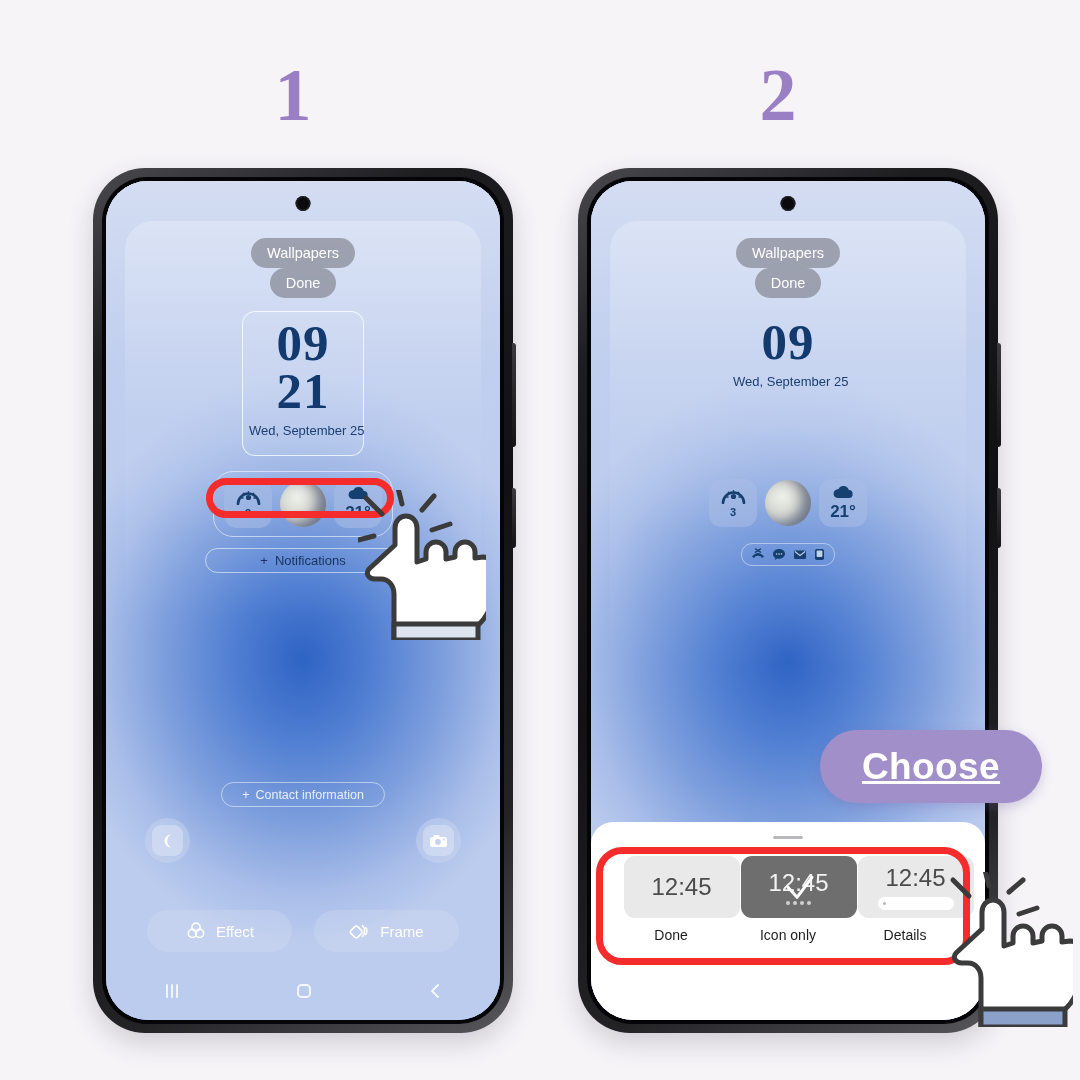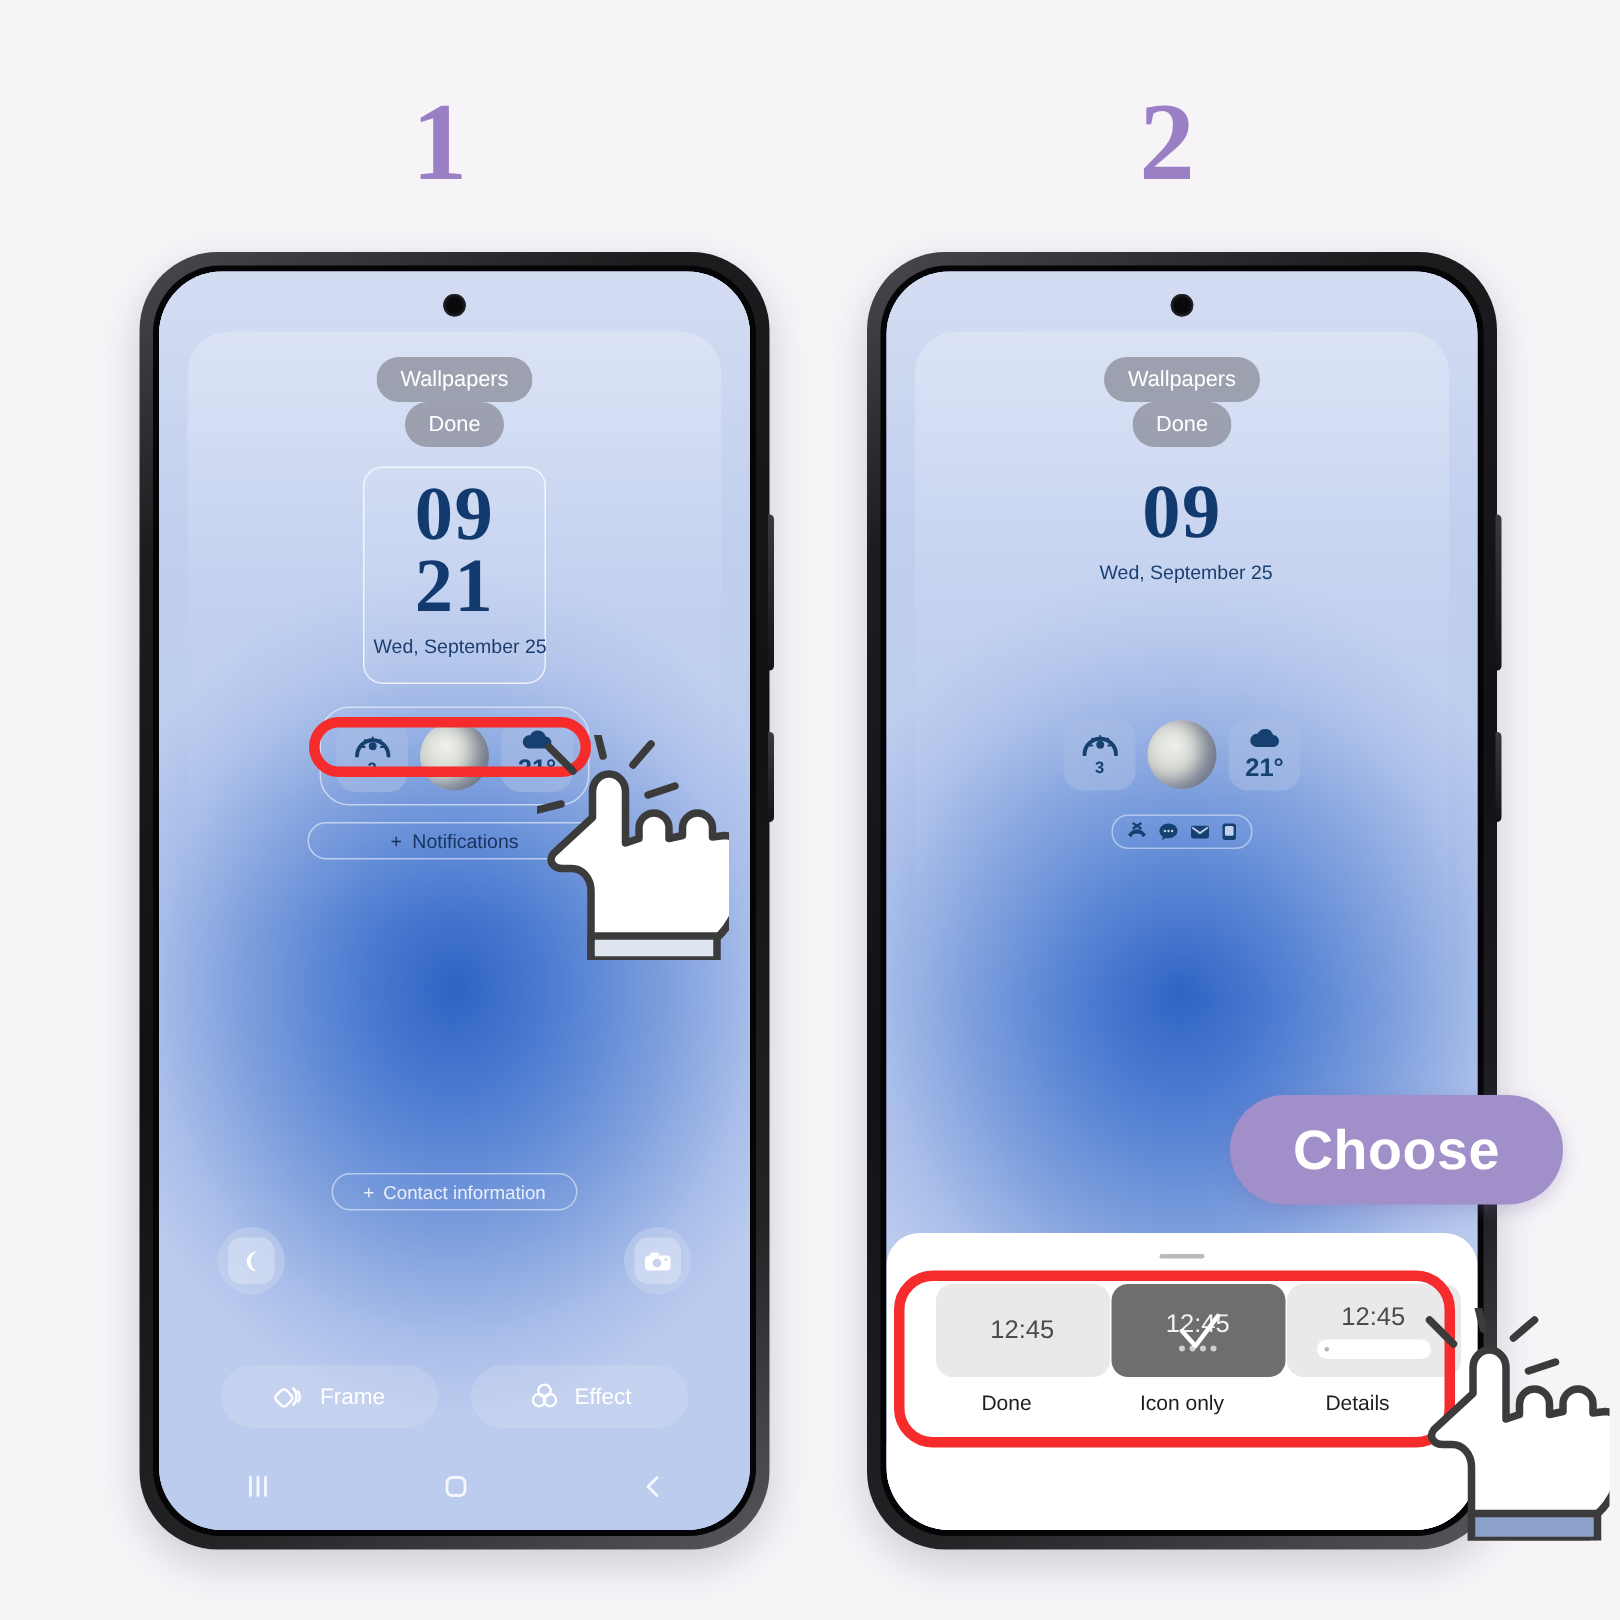--- a/index.html
+++ b/index.html
@@ -260,21 +260,21 @@
     margin-top:17px;
   }
   .opt { width:95px; text-align:center; }
   .opt-thumb {
     width:116px; height:62px;
     border-radius:11px;
     background:#e9e9e9;
     display:flex; flex-direction:column;
     align-items:center; justify-content:center;
     position:relative;
-    color:#4b4b4b; font-size:17px;
+    color:#4b4b4b; font-size:24px;
   }
   .opt-thumb.selected { background:#6e6e6e; color:#f2f2f2; }
   .opt-label { margin-top:9px; font-size:14px; color:#1d1d1d; }
   .dots { display:flex; gap:3px; margin-top:4px; }
   .dot { width:4px; height:4px; border-radius:50%; background:#cfcfcf; }
   .check-overlay {
     position:absolute; left:50%; top:50%;
     transform:translate(-50%,-45%);
   }
   .detail-pill {
@@ -307,20 +307,21 @@
     width:222px; height:73px;
     border-radius:37px;
     background:#a18fca;
     display:flex; align-items:center; justify-content:center;
     z-index:55;
     box-shadow:0 4px 12px rgba(120,100,170,.28);
   }
   .choose-badge span {
     color:#fff; font-size:37px; font-weight:700;
     letter-spacing:.4px;
+    text-decoration:underline;
   }
 </style>
 </head>
 <body>
 
 <div class="step-num" id="step1">1</div>
 <div class="step-num" id="step2">2</div>
 
 <div class="phone" id="phone1">
   <div class="btn-side btn-vol"></div>
@@ -395,33 +396,33 @@
               <circle cx="9" cy="8" r="2.9" fill="#c8d4ef"></circle>
               <circle cx="15" cy="5.6" r="1" fill="#c8d4ef"></circle>
             </svg>
           </div>
         </div>
       </div>
 
       <div class="tool-row">
         <div class="tool-btn">
           <svg width="22" height="22" viewBox="0 0 22 22">
+            <circle cx="11" cy="7.2" r="4.1" fill="none" stroke="#fff" stroke-width="1.6"></circle>
+            <circle cx="7.4" cy="13.4" r="4.1" fill="none" stroke="#fff" stroke-width="1.6"></circle>
+            <circle cx="14.6" cy="13.4" r="4.1" fill="none" stroke="#fff" stroke-width="1.6"></circle>
+          </svg>
+          <span>Effect</span>
+        </div>
+        <div class="tool-btn">
+          <svg width="22" height="22" viewBox="0 0 22 22">
             <rect x="2.5" y="7.2" width="9.5" height="9.5" rx="2.4" transform="rotate(-45 7.25 11.95)" fill="none" stroke="#fff" stroke-width="1.6"></rect>
             <path d="M13.5 5.5a8 8 0 0 1 0 11" fill="none" stroke="#fff" stroke-width="1.6" stroke-linecap="round"></path>
             <path d="M16.6 7.6a5 5 0 0 1 0 6.8" fill="none" stroke="#fff" stroke-width="1.6" stroke-linecap="round"></path>
           </svg>
           <span>Frame</span>
-        </div>
-        <div class="tool-btn">
-          <svg width="22" height="22" viewBox="0 0 22 22">
-            <circle cx="11" cy="7.2" r="4.1" fill="none" stroke="#fff" stroke-width="1.6"></circle>
-            <circle cx="7.4" cy="13.4" r="4.1" fill="none" stroke="#fff" stroke-width="1.6"></circle>
-            <circle cx="14.6" cy="13.4" r="4.1" fill="none" stroke="#fff" stroke-width="1.6"></circle>
-          </svg>
-          <span>Effect</span>
         </div>
       </div>
 
       <div class="navbar">
         <svg class="nav-ico" width="22" height="20" viewBox="0 0 22 20">
           <g stroke="#fff" stroke-width="1.9" stroke-linecap="round">
             <line x1="6" y1="4" x2="6" y2="16"></line>
               <line x1="11" y1="4" x2="11" y2="16"></line>
               <line x1="16" y1="4" x2="16" y2="16"></line>
           </g>

